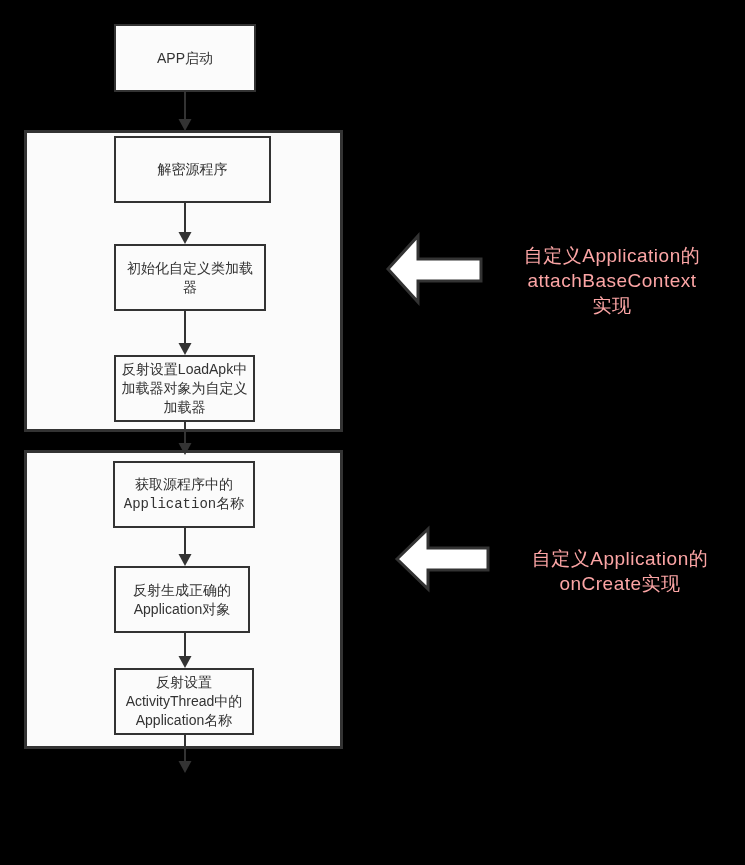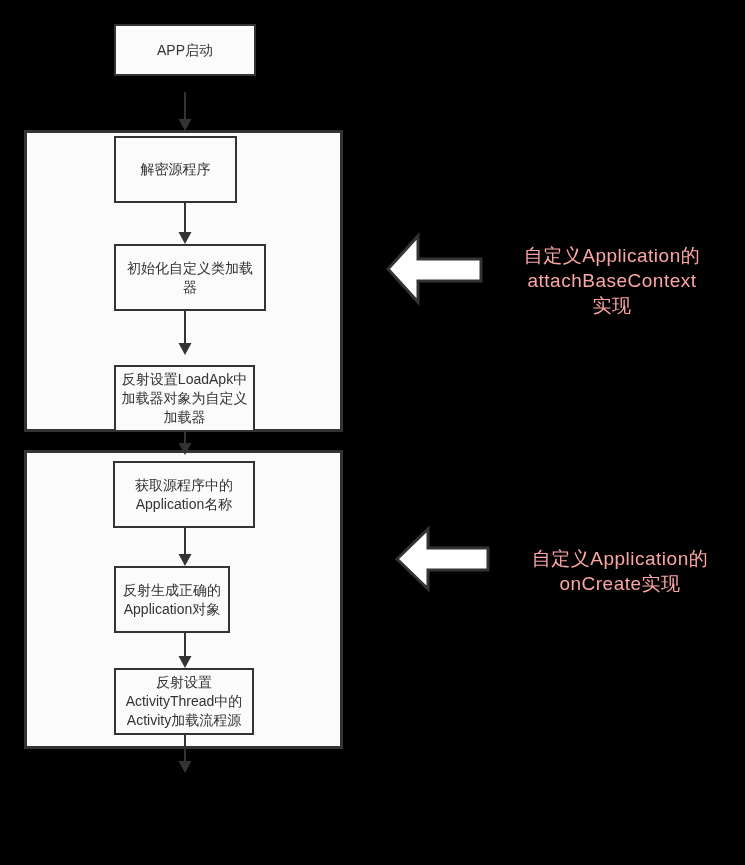--- a/index.html
+++ b/index.html
@@ -47,28 +47,28 @@
     position: absolute;
     color: #fca5a5;
     font-size: 19px;
     line-height: 25px;
     text-align: center;
     white-space: pre-line;
     letter-spacing: 0.5px;
     z-index: 3;
   }
   
-  #n-start { left: 114px; top: 24px;  width: 142px; height: 52px; }
+  #n-start { left: 114px; top: 24px;  width: 142px; height: 68px; }
   #g1      { left: 24px;  top: 130px; width: 319px; height: 302px; }
   #g2      { left: 24px;  top: 450px; width: 319px; height: 299px; }
-  #s1      { left: 114px; top: 136px; width: 123px; height: 67px; }
+  #s1      { left: 114px; top: 136px; width: 157px; height: 67px; }
   #s2      { left: 114px; top: 244px; width: 152px; height: 67px; }
-  #s3      { left: 114px; top: 365px; width: 141px; height: 67px; }
-  #s4      { left: 113px; top: 461px; width: 142px; height: 67px; }
-  #s5      { left: 114px; top: 566px; width: 116px; height: 67px; }
+  #s3      { left: 114px; top: 355px; width: 141px; height: 67px; }
+  #s4      { left: 113px; top: 461px; width: 142px; height: 67px; font-family: Liberation Mono, monospace; }
+  #s5      { left: 114px; top: 566px; width: 136px; height: 67px; }
   #s6      { left: 114px; top: 668px; width: 140px; height: 67px; }
   #n-end   { left: 114px; top: 773px; width: 140px; height: 68px; }
   #a1      { left: 512px; top: 243px; width: 200px; }
   #a2      { left: 520px; top: 546px; width: 200px; }
 </style>
 </head>
 <body>
 
 <div class="stage">
 
@@ -108,21 +108,21 @@
   <div class="node" id="s3">反射设置LoadApk中
 加载器对象为自定义
 加载器</div>
 
   <div class="node" id="s4">获取源程序中的
 Application名称</div>
   <div class="node" id="s5">反射生成正确的
 Application对象</div>
   <div class="node" id="s6">反射设置
 ActivityThread中的
-Activity加载流程源</div>
+Application名称</div>
 
 
   <div class="callout" id="a1">自定义Application的
 attachBaseContext
 实现</div>
   <div class="callout" id="a2">自定义Application的
 onCreate实现</div>
 
 </div>
 

